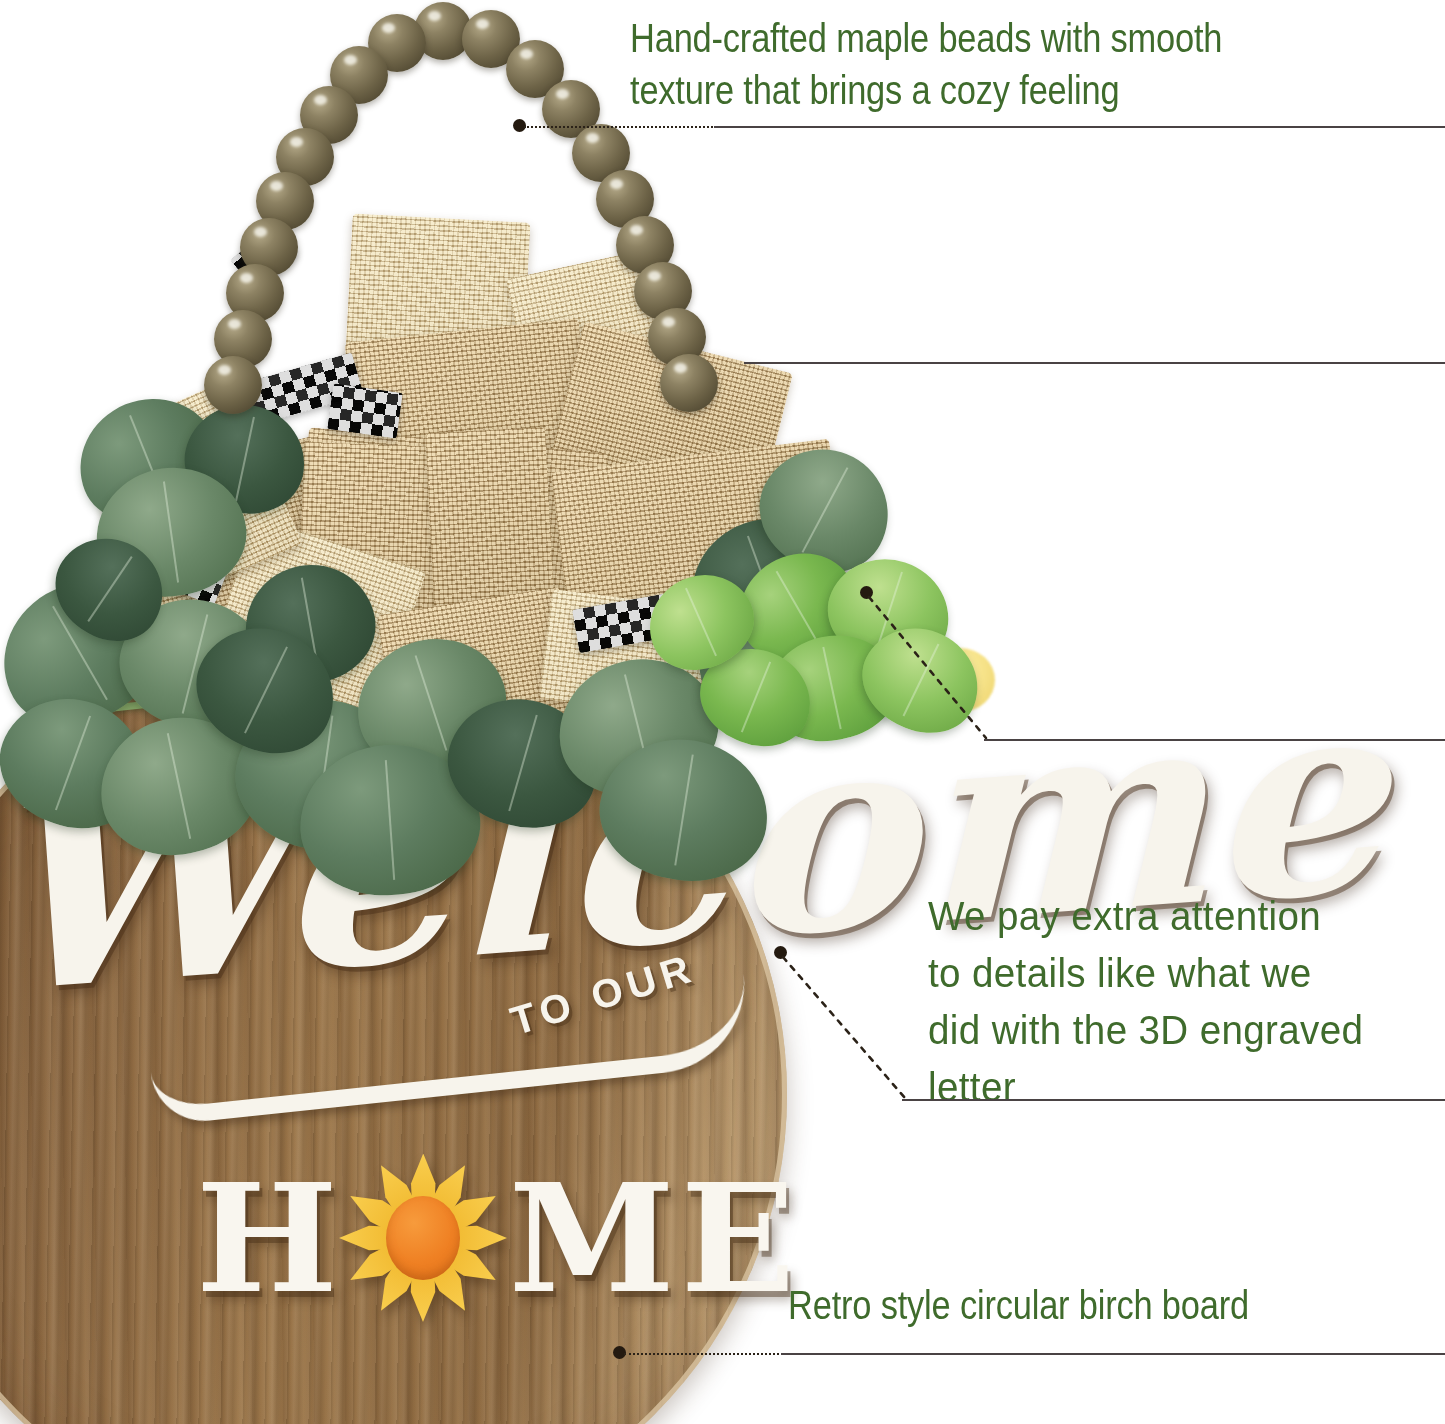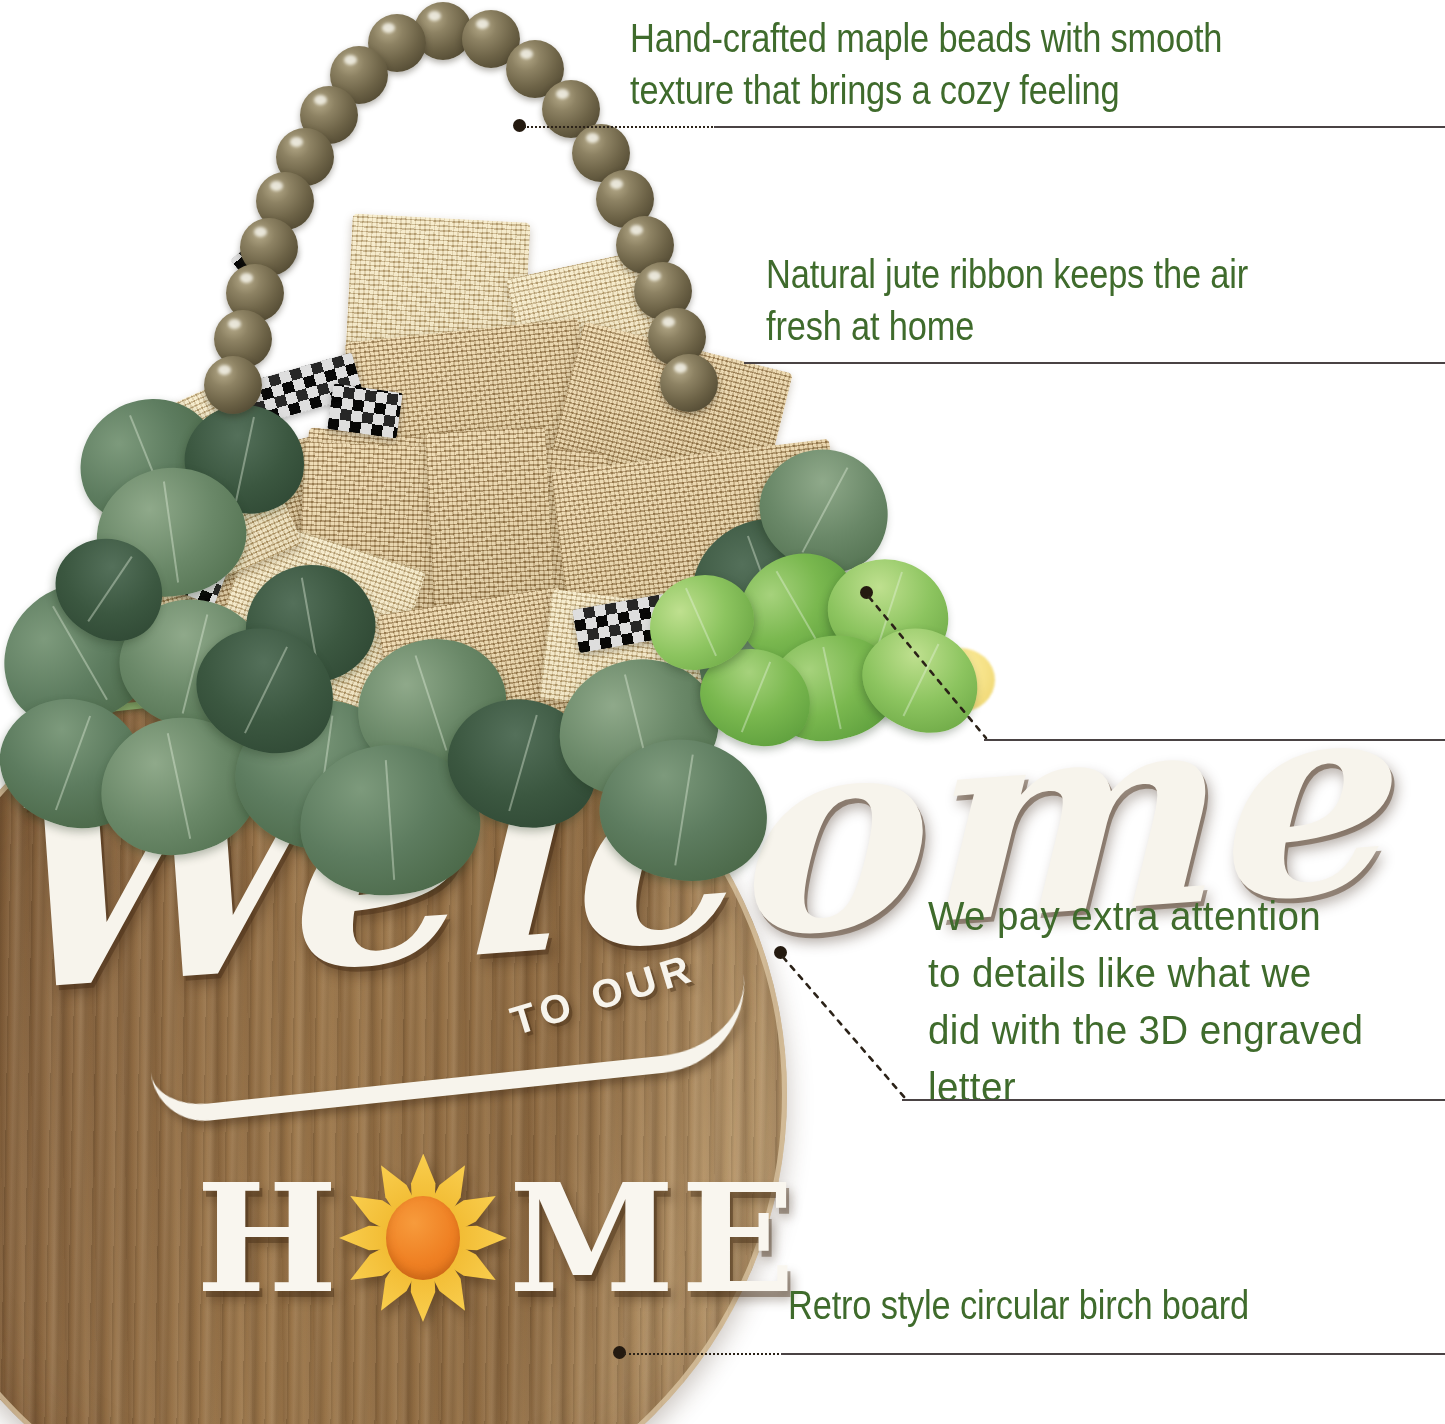--- a/index.html
+++ b/index.html
@@ -325,24 +325,20 @@
   </div>
 
   <div class="callout cond" style="left:630px;top:12px;width:815px;">
     <span class="cl">Hand-crafted maple beads with smooth</span>
     <span class="cl">texture that brings a cozy feeling</span>
   </div>
   <div class="anchordot" style="left:513px;top:119px;"></div>
   <div class="dotline" style="left:524px;top:126px;width:192px;"></div>
   <div class="rule" style="left:714px;top:126px;width:731px;"></div>
 
-  <div class="callout cond" style="left:766px;top:248px;width:679px;">
-    <span class="cl">Natural jute ribbon keeps the air</span>
-    <span class="cl">fresh at home</span>
-  </div>
   <div class="rule" style="left:744px;top:362px;width:701px;"></div>
 
   <div class="anchordot" style="left:860px;top:586px;"></div>
   <svg class="diagwrap" style="left:0;top:0;width:1445px;height:1424px;pointer-events:none;">
     <line x1="869" y1="597" x2="986" y2="738" stroke="#2b2218" stroke-width="2.6" stroke-dasharray="5,7" stroke-linecap="round"></line>
   </svg>
   <div class="rule" style="left:984px;top:739px;width:461px;"></div>
 
   <div class="callout geo" style="left:928px;top:888px;width:517px;">
     <span class="cl">We pay extra attention</span>

